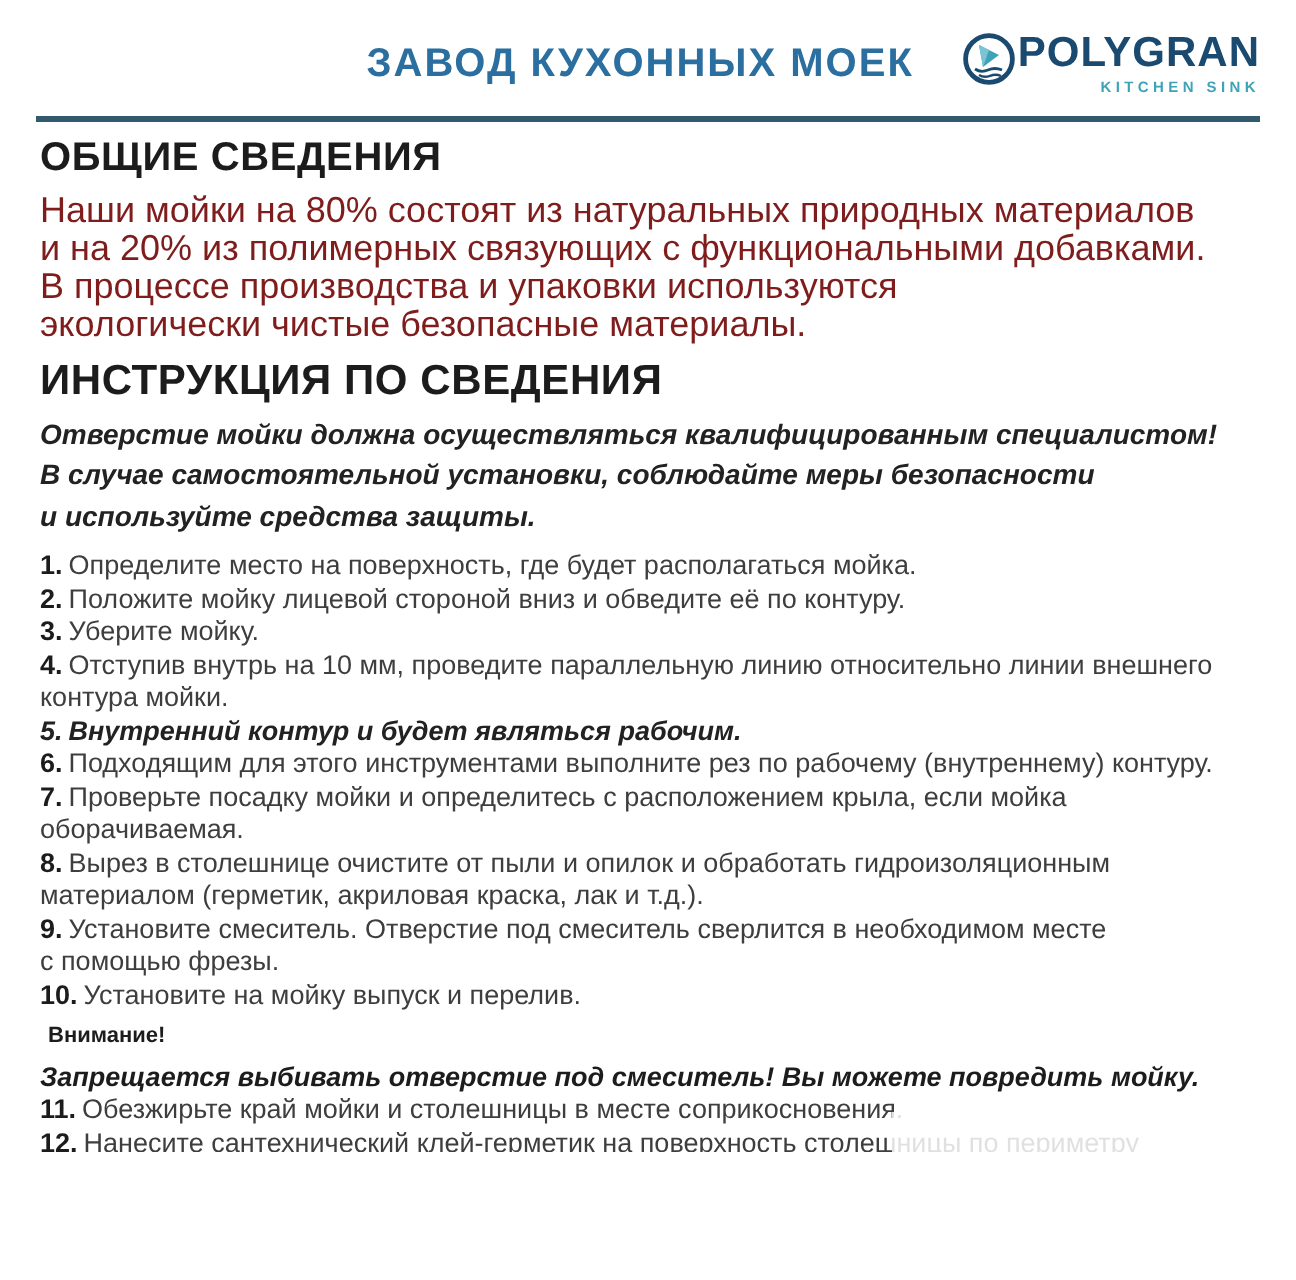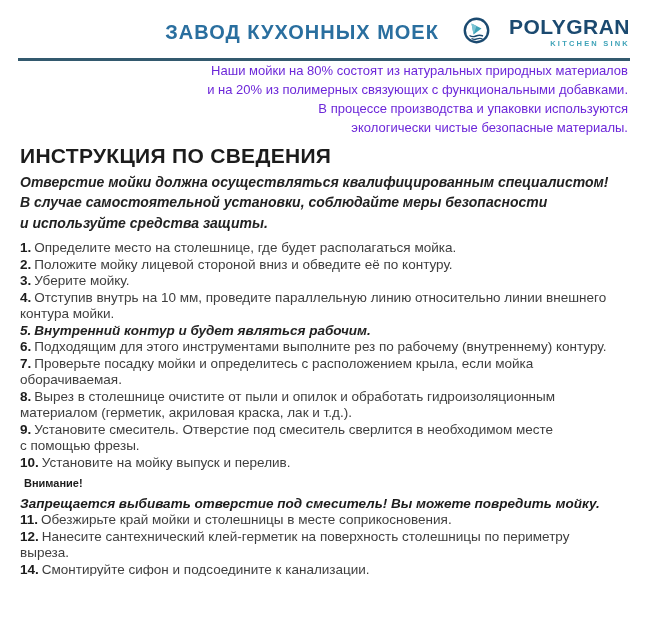--- a/index.html
+++ b/index.html
@@ -8,32 +8,32 @@
     font-family:"Liberation Sans", sans-serif; overflow:hidden;
     color:#3e3e3e;
     border-radius:10px;
   }
   
   .header { display:flex; align-items:center; padding:13px 18px 0 20px; height:38px; }
   .header-title {
     margin-left:auto; font-size:20px; font-weight:bold; letter-spacing:1px;
     color:#2a6f9f; white-space:nowrap; padding-right:24px;
   }
-  .brand { display:flex; align-items:center; gap:19px; }
+  .brand { display:flex; align-items:flex-start; gap:1px; }
   .brand-text { display:flex; flex-direction:column; align-items:flex-end; }
   .brand-name { color:#1b4a70; font-size:21px; font-weight:800; letter-spacing:0.5px; line-height:1; }
   .brand-sub { color:#3fa3b8; font-size:7.5px; font-weight:700; letter-spacing:2.2px; margin-top:2px;padding-left:15px; }
   .rule { margin:7px 18px 0 18px; height:2.5px; background:#33596e; }
   
   .content { padding:0 20px; }
   .h1 {
     margin:7px 0 5px 0; font-size:20px; font-weight:800; letter-spacing:0.3px;
     color:#1c1c1c;
   }
-  .body-text { margin:0; font-size:13px; line-height:19px; color:#6d28d9; white-space:pre-line;text-align:right; }
+  .body-text { margin:0; font-size:18px; line-height:19px; color:#7f1d1d; white-space:pre-line; }
   .h2 {
     margin:7px 0 4px 0; font-size:21px; font-weight:800; letter-spacing:0.3px;
     color:#1c1c1c;
   }
   .intro {
     margin:0 0 7px 0; font-size:14px; line-height:20.5px; font-weight:bold; font-style:italic;
     color:#222; white-space:pre-line;
   }
   .item { margin:0; font-size:13.5px; line-height:16.5px; }
   .item .num { font-weight:bold; color:#1c1c1c; margin-right:3px; }
@@ -82,32 +82,33 @@
       <span class="brand-text">
         <span class="brand-name">POLYGRAN</span>
         <span class="brand-sub">KITCHEN SINK</span>
       </span>
     </div>
   </div>
 
   <div class="rule"></div>
 
   <div class="content">
+    <div class="h1">ОБЩИЕ СВЕДЕНИЯ</div>
     <p class="body-text">Наши мойки на 80% состоят из натуральных природных материалов
 и на 20% из полимерных связующих с функциональными добавками.
 В процессе производства и упаковки используются
 экологически чистые безопасные материалы.</p>
 
     <div class="h2">ИНСТРУКЦИЯ ПО СВЕДЕНИЯ</div>
     <p class="intro">Отверстие мойки должна осуществляться квалифицированным специалистом!
 В случае самостоятельной установки, соблюдайте меры безопасности
 и используйте средства защиты.</p>
 
     <div class="item">
-      <b class="num">1.</b><span class="txt">Определите место на столешнице, где будет располагаться мойка.</span>
+      <b class="num">1.</b><span class="txt">Определите место на поверхность, где будет располагаться мойка.</span>
     </div>
     <div class="item">
       <b class="num">2.</b><span class="txt">Положите мойку лицевой стороной вниз и обведите её по контуру.</span>
     </div>
     <div class="item">
       <b class="num">3.</b><span class="txt">Уберите мойку.</span>
     </div>
     <div class="item">
       <b class="num">4.</b><span class="txt">Отступив внутрь на 10 мм, проведите параллельную линию относительно линии внешнего
 контура мойки.</span>

